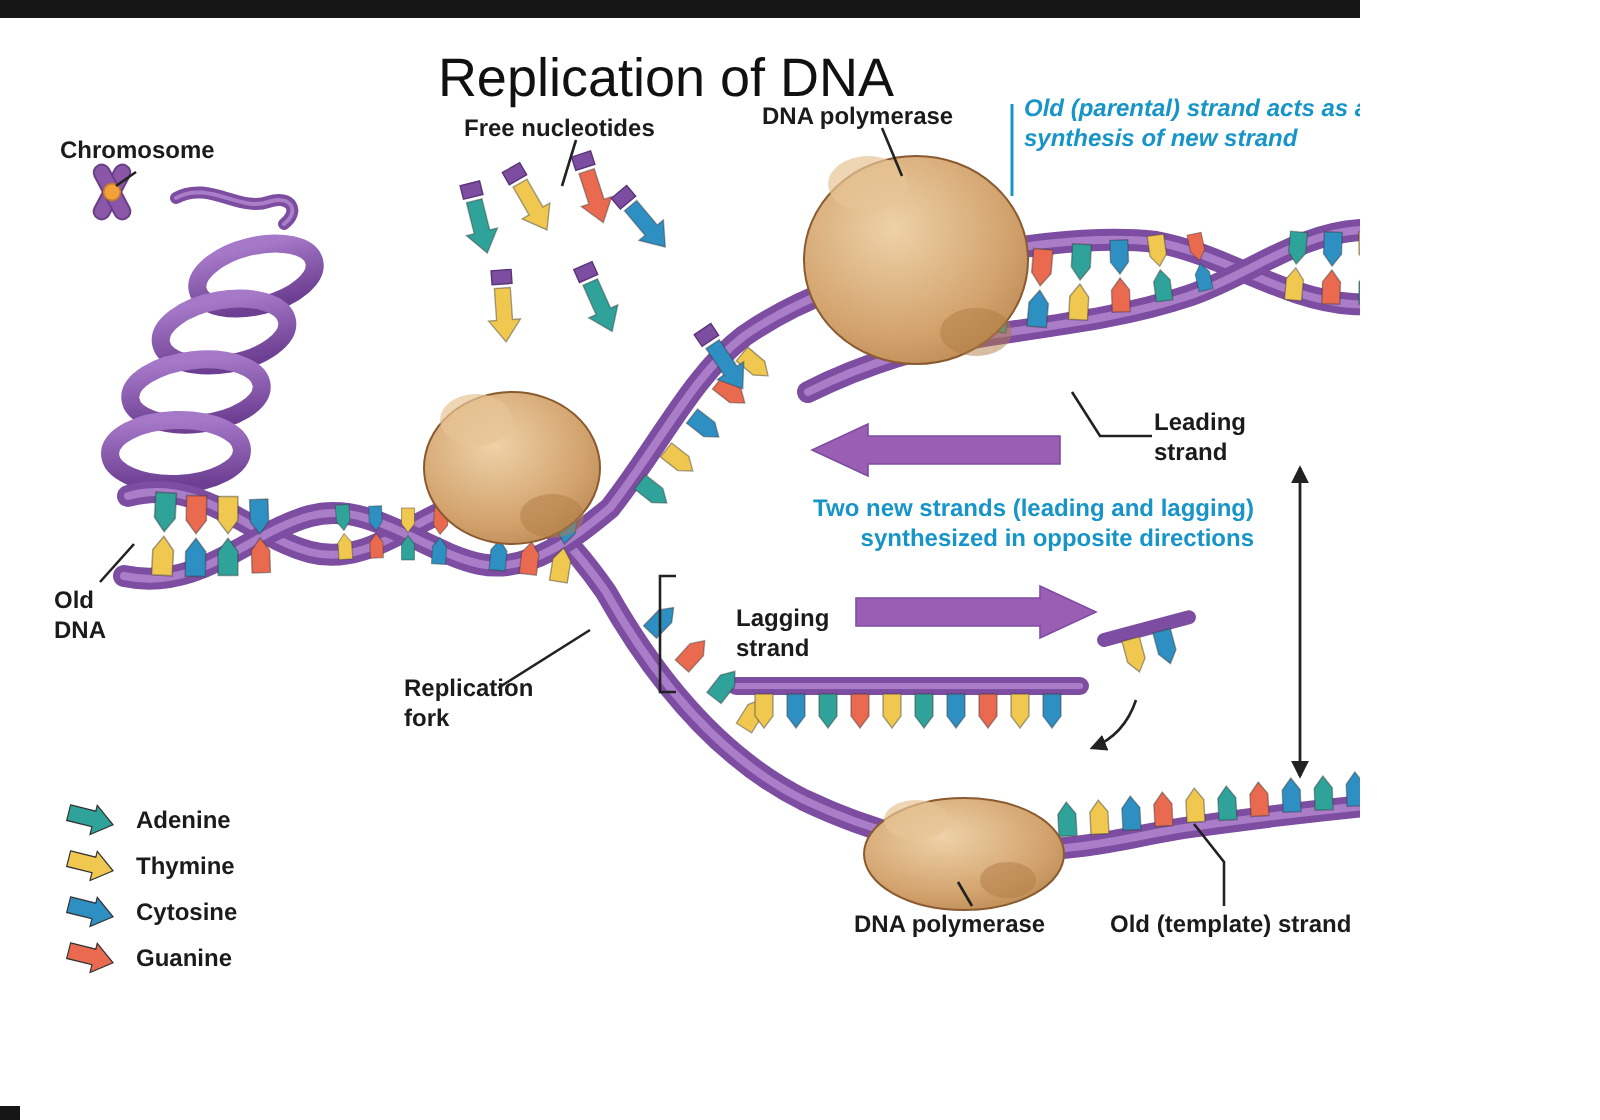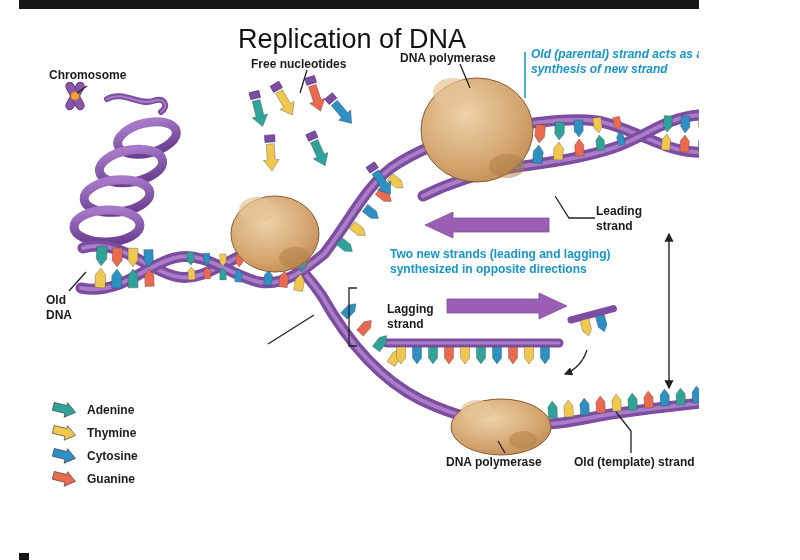--- a/index.html
+++ b/index.html
@@ -1,18 +1,18 @@
 <!DOCTYPE html>
 <html><head>
 <meta charset="utf-8">
 <style>
   html,body { margin:0; padding:0; background:#fff; }
   .stage {
     position:relative; width:680px; height:560px; overflow:hidden;
-    background:#ffffff; font-family:"Liberation Sans", sans-serif;margin-left:19px;
+    background:#ffffff; font-family:"Liberation Sans", sans-serif;
   }
   .stage svg.art { position:absolute; left:0; top:0; }
   .lbl {
     position:absolute; font-size:12px; font-weight:bold; color:#1b1b1b;
     line-height:1.22; letter-spacing:0;
   }
   .blue { color:#1795c8; }
   .title {
     position:absolute; left:0; right:14px; top:24px; text-align:center;
     font-size:27px; font-weight:normal; color:#111;
@@ -297,23 +297,24 @@
     </g>
   </svg>
 
   <div class="title">Replication of DNA</div>
 
   <div class="lbl" style="left:30px; top:68px;">Chromosome</div>
   <div class="lbl" style="left:232px; top:57px;">Free nucleotides</div>
   <div class="lbl" style="left:381px; top:51px;">DNA polymerase</div>
   <div class="lbl blue" style="left:512px; top:47px; width:246px;font-style:italic;">Old (parental) strand acts as a template for synthesis of new strand</div>
   <div class="lbl" style="left:577px; top:204px; width:56px;">Leading strand</div>
-  <div class="lbl blue" style="left:371px; top:247px; width:256px;">Two new strands (leading and lagging) synthesized in opposite directions</div>
+  <div class="lbl blue" style="left:371px; top:247px; width:256px;text-align:right;">Two new strands (leading and lagging) synthesized in opposite directions</div>
   <div class="lbl" style="left:368px; top:302px; width:56px;">Lagging strand</div>
   <div class="lbl" style="left:27px; top:293px; width:36px;">Old DNA</div>
+  <div class="lbl" style="left:202px; top:337px; width:84px;">Replication fork</div>
   <div class="lbl" style="left:427px; top:455px;">DNA polymerase</div>
   <div class="lbl" style="left:555px; top:455px;">Old (template) strand</div>
 
   <div class="legend">
     <div class="legend-row">
       <svg width="26" height="18" viewBox="0 0 26 18">
         <polygon points="1,4 14,4 14,1 24,8.5 14,16 14,12 1,12" transform="rotate(14 12 8)" stroke="#333" stroke-width="0.6" fill="#2fa39a"></polygon>
       </svg>
       <span>Adenine</span>
     </div>

